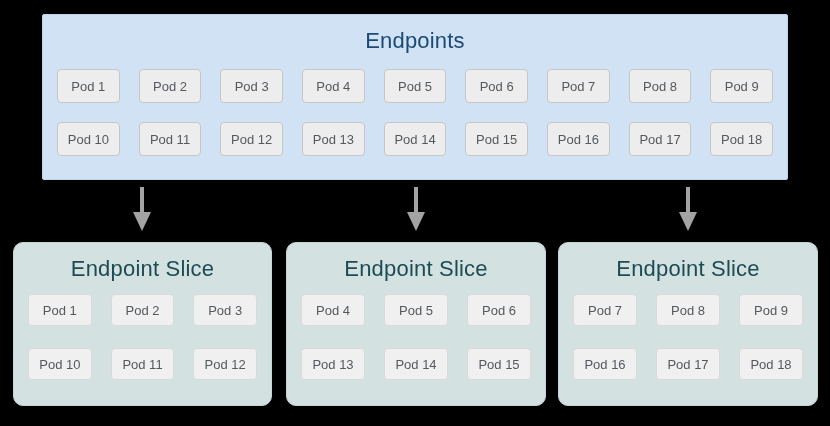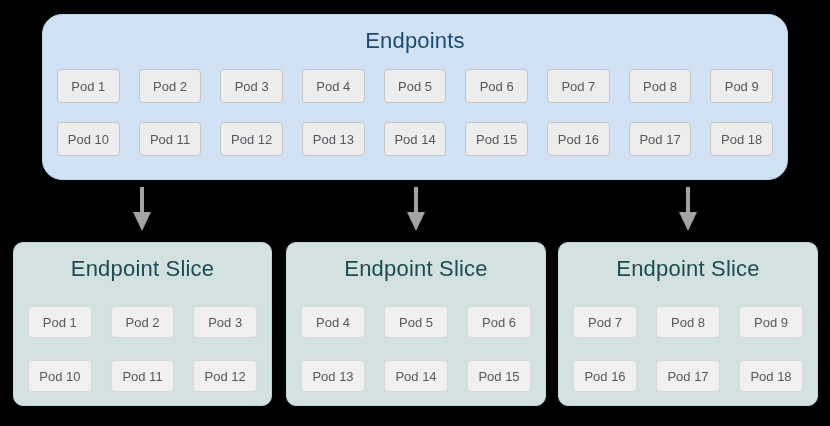--- a/index.html
+++ b/index.html
@@ -10,21 +10,21 @@
     background: var(--background, #000);
     font-family: "Liberation Sans", sans-serif;
     overflow: hidden;
   }
   .endpoints-box {
     position: absolute;
     left: 42px; top: 14px;
     width: 746px; height: 166px;
     background: var(--endpoints-fill);
     border: 1px solid var(--endpoints-border);
-    border-radius: 20px;
+    border-radius: 2px;
     box-sizing: border-box;
     padding: 11px 14px 0;
   }
   .box-title {
     text-align: center;
     font-size: 22px;
     line-height: 30px;
     color: var(--endpoints-title);
     letter-spacing: 0.2px;
   }
@@ -55,21 +55,21 @@
   .arrow-1 { left: 132px; } .arrow-2 { left: 406px; } .arrow-3 { left: 678px; }
   .slice {
     position: absolute;
     top: 242px; height: 164px;
     background: var(--slice-fill);
     border: 1px solid var(--slice-border);
     border-radius: 10px;
     box-sizing: border-box;
     padding: 11px 14px 0;
   }
-  .slice .box-title { color: var(--slice-title); margin-bottom: 22px; }
+  .slice .box-title { color: var(--slice-title); margin-bottom: 10px; }
   .slice .pod-row + .pod-row { margin-top: 22px; }
   .slice .pod {
     height: 32px;
     background: var(--slice-pod-fill);
     border-color: var(--slice-pod-border);
   }
   .slice-1 { left: 13px;  width: 259px; }
   .slice-2 { left: 286px; width: 260px; }
   .slice-3 { left: 558px; width: 260px; }
 </style>

